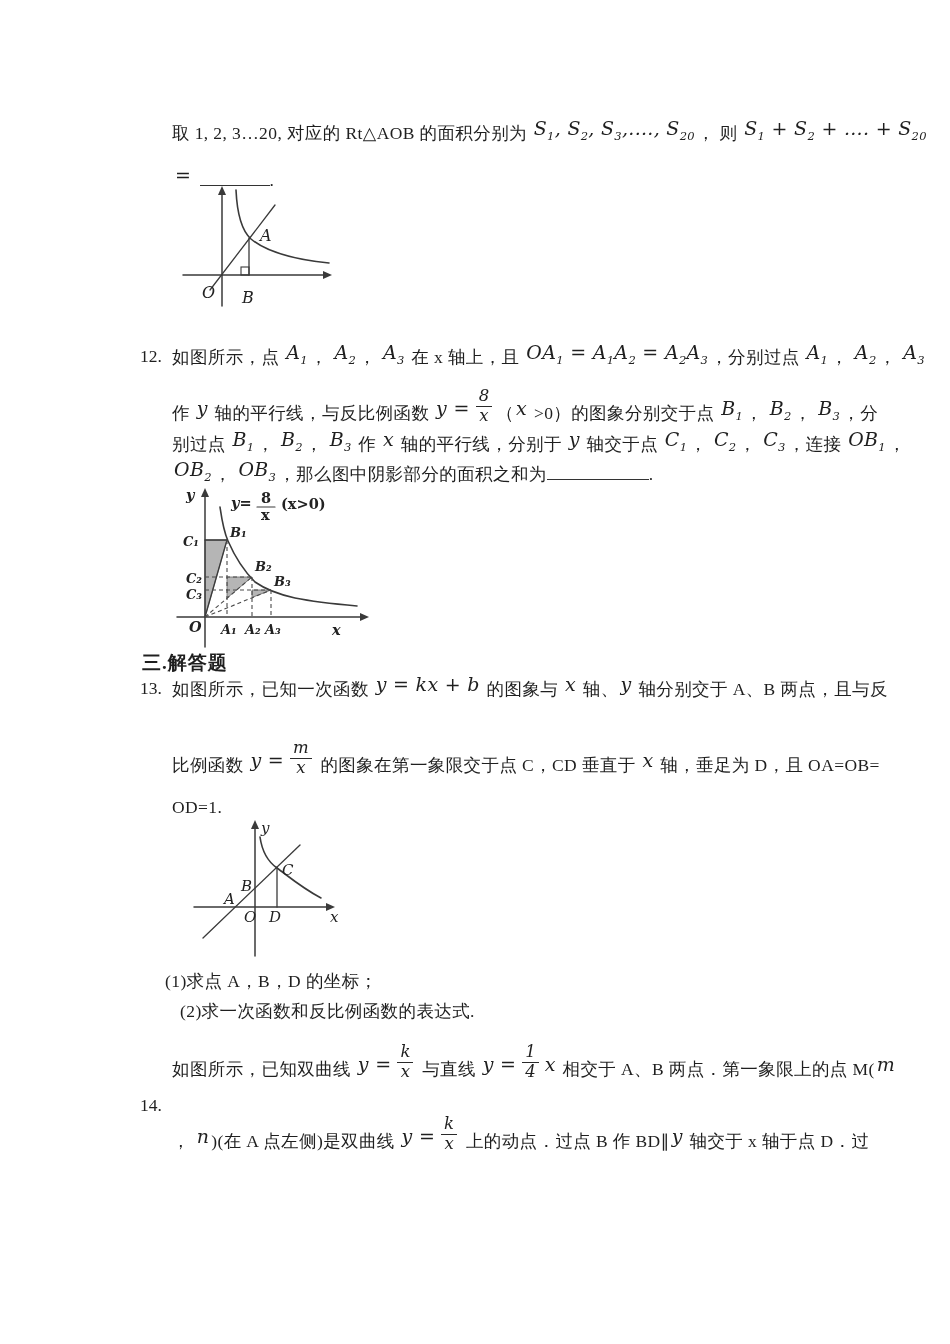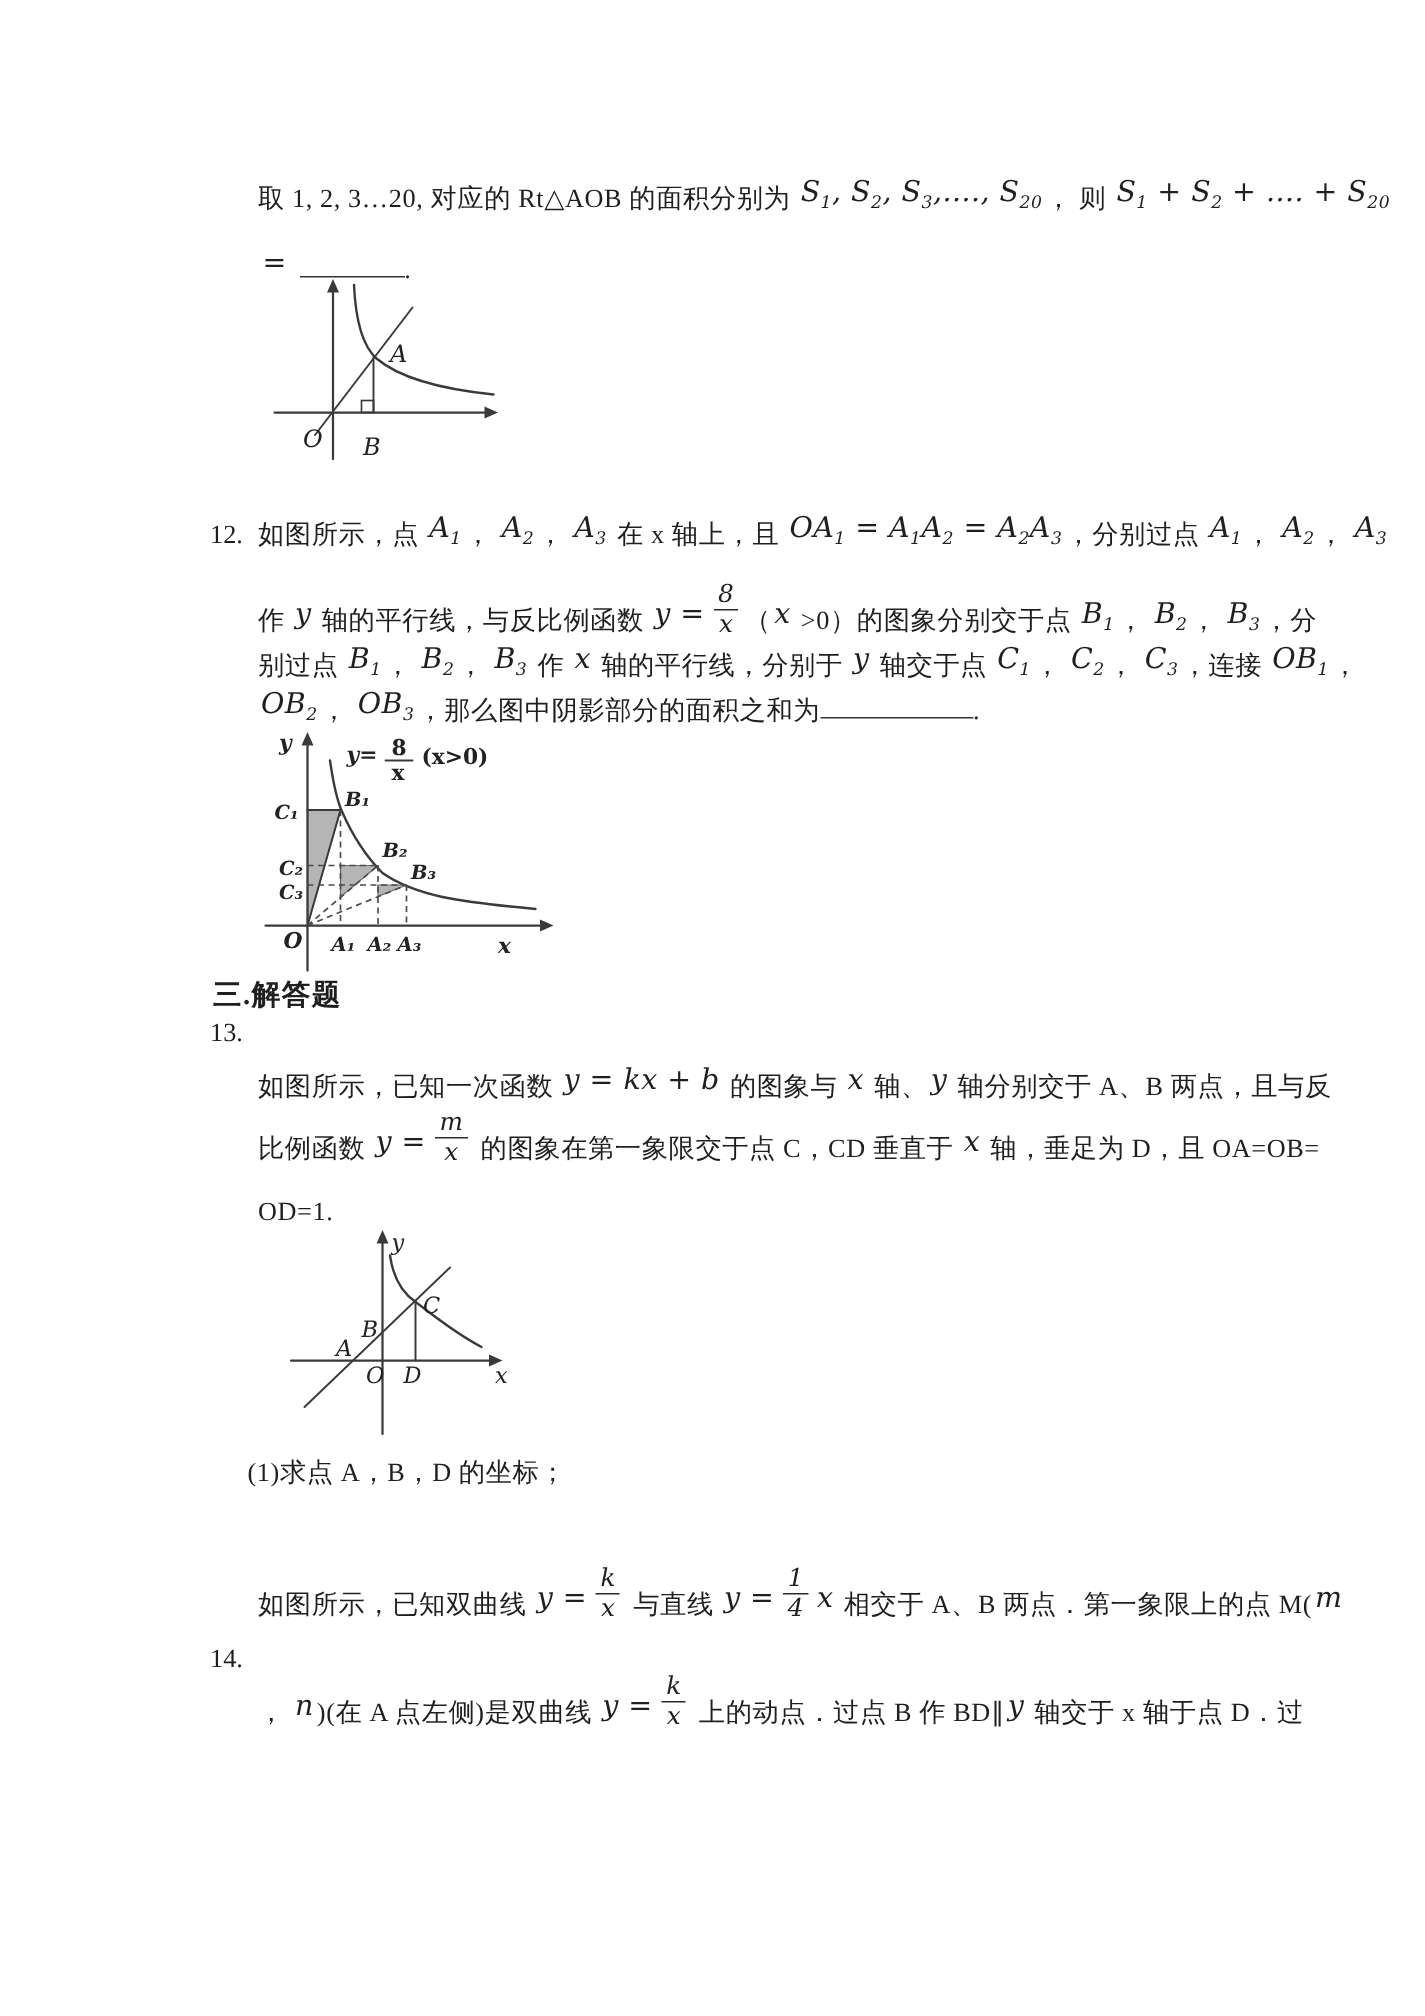--- a/index.html
+++ b/index.html
@@ -98,21 +98,21 @@
     <text class="lbl2s" x="90" y="84">B₂</text>
     <text class="lbl2s" x="109" y="99">B₃</text>
     <text class="lbl2s" x="56" y="147">A₁</text>
     <text class="lbl2s" x="80" y="147">A₂</text>
     <text class="lbl2s" x="100" y="147">A₃</text>
   </svg>
 
   <div id="sec3" style="left:142px;top:650px;">三.解答题</div>
 
   <span class="numlbl" style="left:140px;top:678px;">13.</span>
-  <div class="line" style="left:172px;top:676px;margin-top:36px;"><span class="zh">如图所示，已知一次函数 </span><span class="math">y = kx + b</span><span class="zh"> 的图象与 </span><span class="math">x</span><span class="zh"> 轴、</span><span class="math">y</span><span class="zh"> 轴分别交于 A、B 两点，且与反</span></div>
+  <div class="line" style="left:172px;top:676px;"><span class="zh">如图所示，已知一次函数 </span><span class="math">y = kx + b</span><span class="zh"> 的图象与 </span><span class="math">x</span><span class="zh"> 轴、</span><span class="math">y</span><span class="zh"> 轴分别交于 A、B 两点，且与反</span></div>
   <div class="line" style="left:172px;top:748px;"><span class="zh">比例函数 </span><span class="math">y =</span><span class="frac"><span class="fnum">m</span><span class="fden">x</span></span><span class="zh"> 的图象在第一象限交于点 C，CD 垂直于 </span><span class="math">x</span><span class="zh"> 轴，垂足为 D，且 OA=OB=</span></div>
   <div class="line" style="left:172px;top:795px;"><span class="zh">OD=1.</span></div>
 
   <svg class="fig" style="left:172px;top:818px;" width="220" height="142" viewBox="0 0 220 142">
     <line class="axis" x1="83" y1="8" x2="83" y2="138"></line>
     <path class="ah" d="M83,2 L79,11 L87,11 Z"></path>
     <line class="axis" x1="22" y1="89" x2="156" y2="89"></line>
     <path class="ah" d="M163,89 L154,85 L154,93 Z"></path>
     <line class="stroke" x1="31" y1="120" x2="128" y2="27"></line>
     <path class="curve" d="M88,19 C90,33 95,43 105,50 C116,58 130,70 149,80"></path>
@@ -122,18 +122,21 @@
     <text class="lbl3" x="72" y="104">O</text>
     <text class="lbl3" x="52" y="86">A</text>
     <text class="lbl3" x="69" y="73">B</text>
     <text class="lbl3" x="110" y="57">C</text>
     <text class="lbl3" x="97" y="104">D</text>
   </svg>
 
   <div class="line" style="left:165px;top:969px;">
     <span class="zh">(1)求点 A，B，D 的坐标；</span>
   </div>
+  <div class="line" style="left:180px;top:999px;">
+    <span class="zh">(2)求一次函数和反比例函数的表达式.</span>
+  </div>
 
   <span class="numlbl" style="left:140px;top:1054px;margin-top:41px;">14.</span>
   <div class="line" style="left:172px;top:1052px;"><span class="zh">如图所示，已知双曲线 </span><span class="math">y =</span><span class="frac"><span class="fnum">k</span><span class="fden">x</span></span><span class="zh"> 与直线 </span><span class="math">y =</span><span class="frac"><span class="fnum">1</span><span class="fden">4</span></span><span class="math">x</span><span class="zh"> 相交于 A、B 两点．第一象限上的点 M(</span><span class="math">m</span></div>
   <div class="line" style="left:172px;top:1124px;"><span class="zh">， </span><span class="math">n</span><span class="zh">)(在 A 点左侧)是双曲线 </span><span class="math">y =</span><span class="frac"><span class="fnum">k</span><span class="fden">x</span></span><span class="zh"> 上的动点．过点 B 作 BD∥</span><span class="math">y</span><span class="zh"> 轴交于 x 轴于点 D．过</span></div>
 
 </div>
 
 </body></html>

